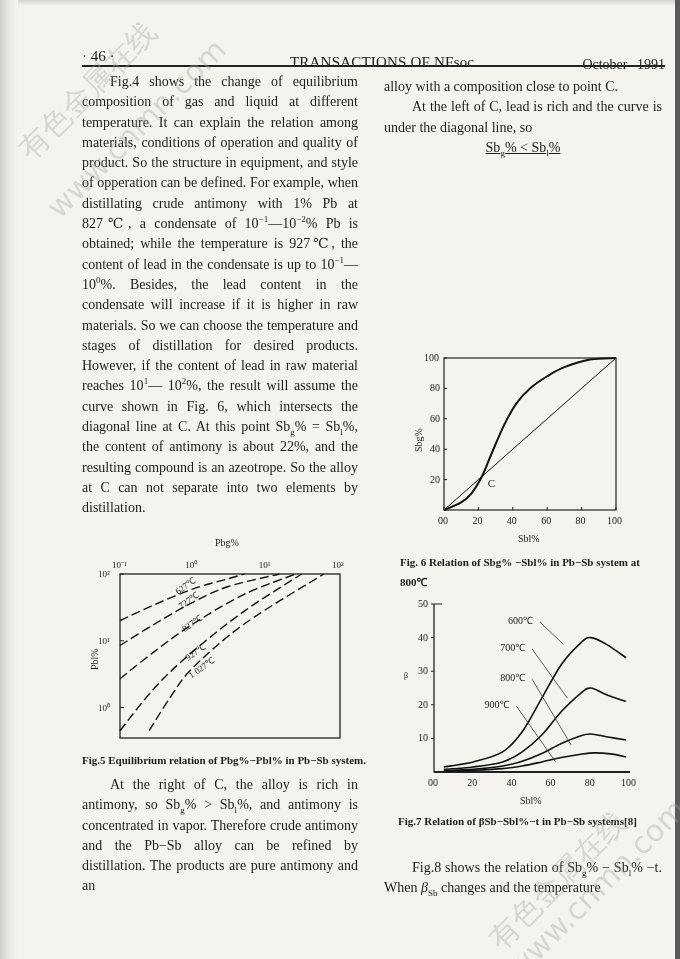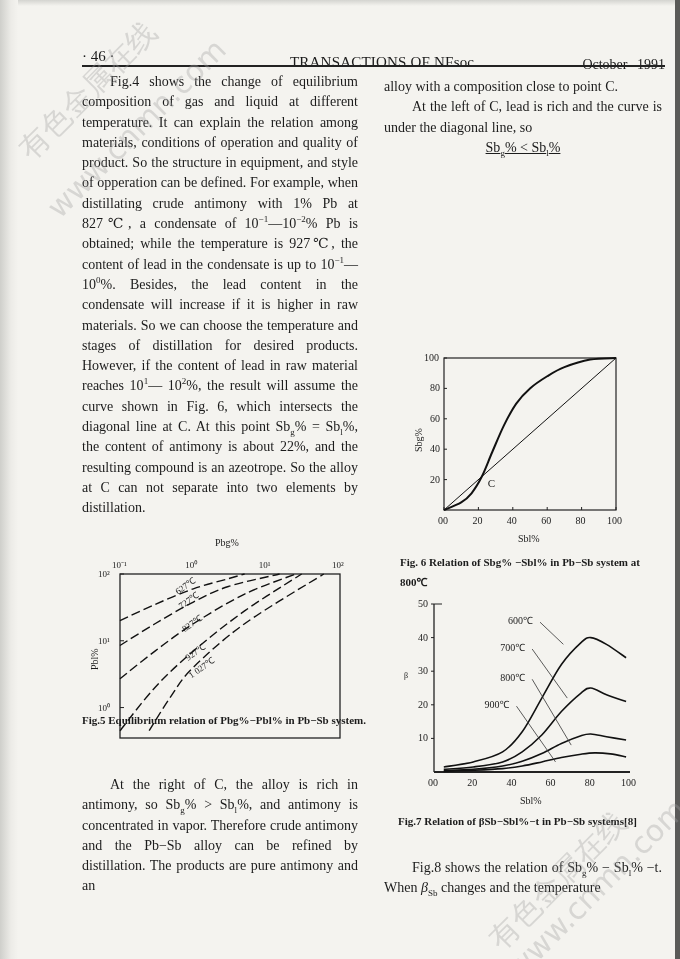--- a/index.html
+++ b/index.html
@@ -87,21 +87,21 @@
       <path d="M50,115.49029344194797 C55.831482002129206,111.86370090431254 72.76666979055301,100.96898205147781 84.98889201277524,93.73073821613536 C97.21111423499747,86.49249438079292 111.11111111111111,78.26710305904761 123.33333333333333,72.06083042989329 C135.55555555555554,65.85455780073896 143.9477766243169,61.16990751285825 158.32222534610855,56.49310244120937 C172.6966740679002,51.816297369560495 201.03705894442083,46.082183740201565 209.5800256640833,44" fill="none" stroke="#111" stroke-width="1.4" stroke-dasharray="9,4"></path>
       <text x="109.33333333333333" y="71.06083042989329" font-size="9" transform="rotate(-35 123.33333333333333 72.06083042989329)">727℃</text>
       <path d="M50,148.74896997293564 C55.831482002129206,144.14430784157557 72.76666979055301,130.29070247757528 84.98889201277524,121.12099718477522 C97.21111423499747,111.95129189197517 108.39962639357786,103.23391967484983 123.33333333333333,93.73073821613536 C138.2670402730888,84.2275567574209 157.50520021198315,72.39036480184429 174.59113365130804,64.10190843248839 C191.67706709063293,55.813452063132495 217.3059672496203,47.3503180720814 225.84893396928274,44" fill="none" stroke="#111" stroke-width="1.4" stroke-dasharray="9,4"></path>
       <text x="111.33333333333333" y="95.73073821613536" font-size="9" transform="rotate(-35 123.33333333333333 93.73073821613536)">827℃</text>
       <path d="M50,200.71164946384854 C55.831482002129206,193.50175460870452 72.76666979055301,170.71738904616325 84.98889201277524,157.45228033298437 C97.21111423499747,144.1871716198055 108.39962639357786,133.87684718697287 123.33333333333333,121.12099718477522 C138.2670402730888,108.36514718257756 156.5374294269566,93.77067985059429 174.59113365130804,80.91718031979842 C192.64483787565948,68.06368078900255 222.14482117475293,50.15286338663307 231.65555867944192,44" fill="none" stroke="#111" stroke-width="1.4" stroke-dasharray="9,4"></path>
       <text x="113.33333333333333" y="126.12099718477522" font-size="9" transform="rotate(-35 123.33333333333333 121.12099718477522)">927℃</text>
       <path d="M79.18226730261608,200.71164946384854 C82.86152280517585,194.8922622431299 93.89928931285516,176.35553906676208 101.2578003179747,165.79532613953666 C108.61631132309424,155.23511321231123 111.1111111111111,149.3611365543962 123.33333333333333,137.350371900496 C135.55555555555554,125.33960724659578 152.85817392439685,109.28913353288469 174.59113365130804,93.73073821613536 C196.32409337821923,78.17234289938604 240.5410986875518,52.28845636935589 253.73109169480054,44" fill="none" stroke="#111" stroke-width="1.4" stroke-dasharray="9,4"></path>
       <text x="115.33333333333333" y="145.350371900496" font-size="9" transform="rotate(-35 123.33333333333333 137.350371900496)">1 027℃</text>
     </svg>
 </div>
-<div class="caption" style="left:82px; top:714px;">Fig.5 Equilibrium relation of Pbg%−Pbl% in Pb−Sb system.</div>
+<div class="caption" style="left:82px; top:754px;">Fig.5 Equilibrium relation of Pbg%−Pbl% in Pb−Sb system.</div>
 
 <div class="fig" style="left:400px; top:348px;">
   <svg id="fig6" width="240" height="200">
       <rect x="44" y="10" width="172" height="152" fill="none" stroke="#222" stroke-width="1.2"></rect>
       <text x="38" y="176" font-size="10">00</text>
       <line x1="44" x2="44" y1="162" y2="159" stroke="#222"></line>
       <text x="72.4" y="176" font-size="10">20</text>
       <line x1="78.4" x2="78.4" y1="162" y2="159" stroke="#222"></line>
       <text x="106.8" y="176" font-size="10">40</text>
       <line x1="112.8" x2="112.8" y1="162" y2="159" stroke="#222"></line>

